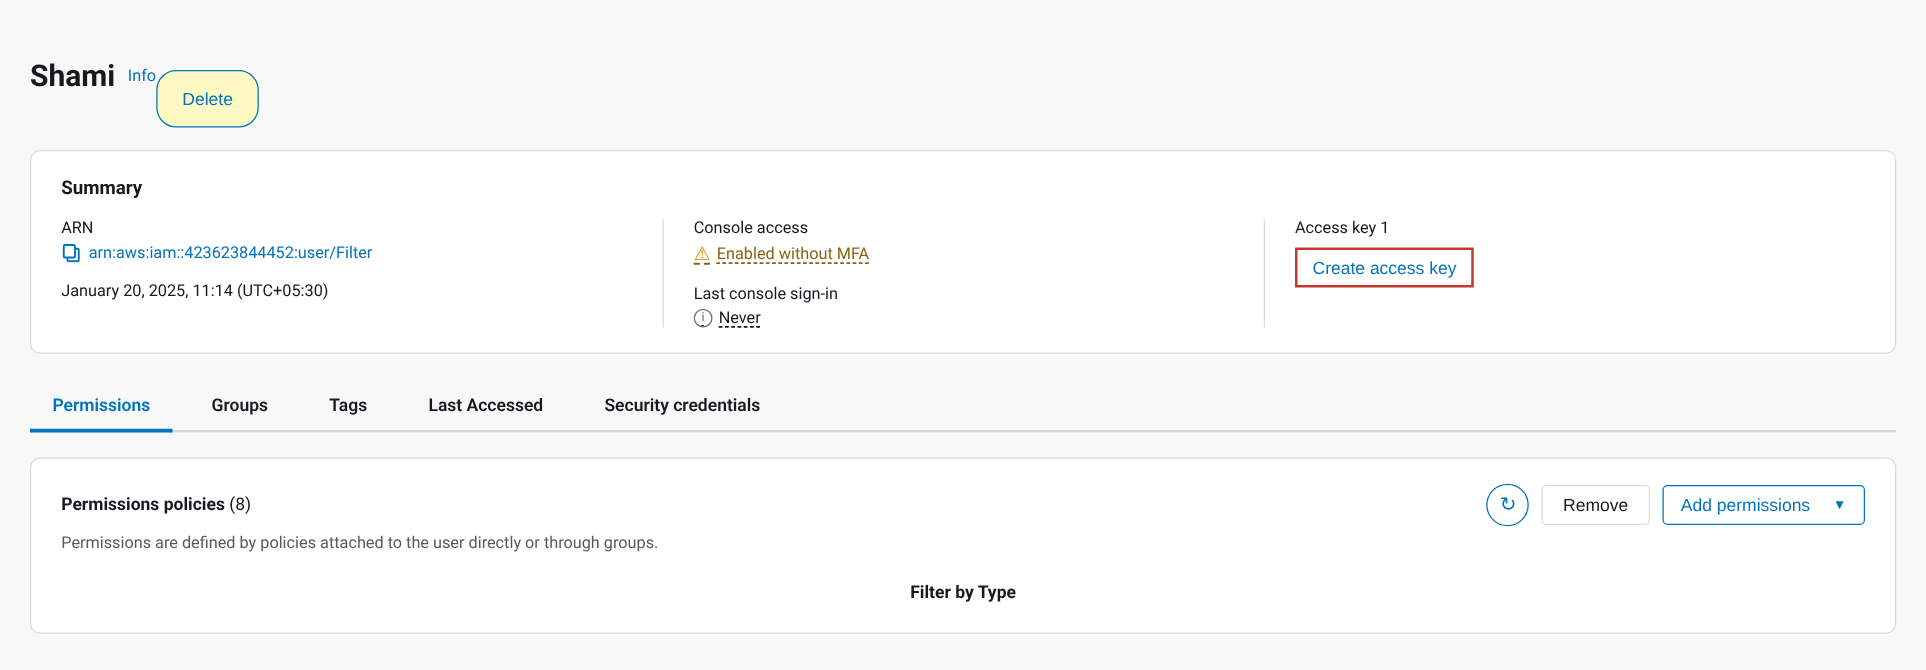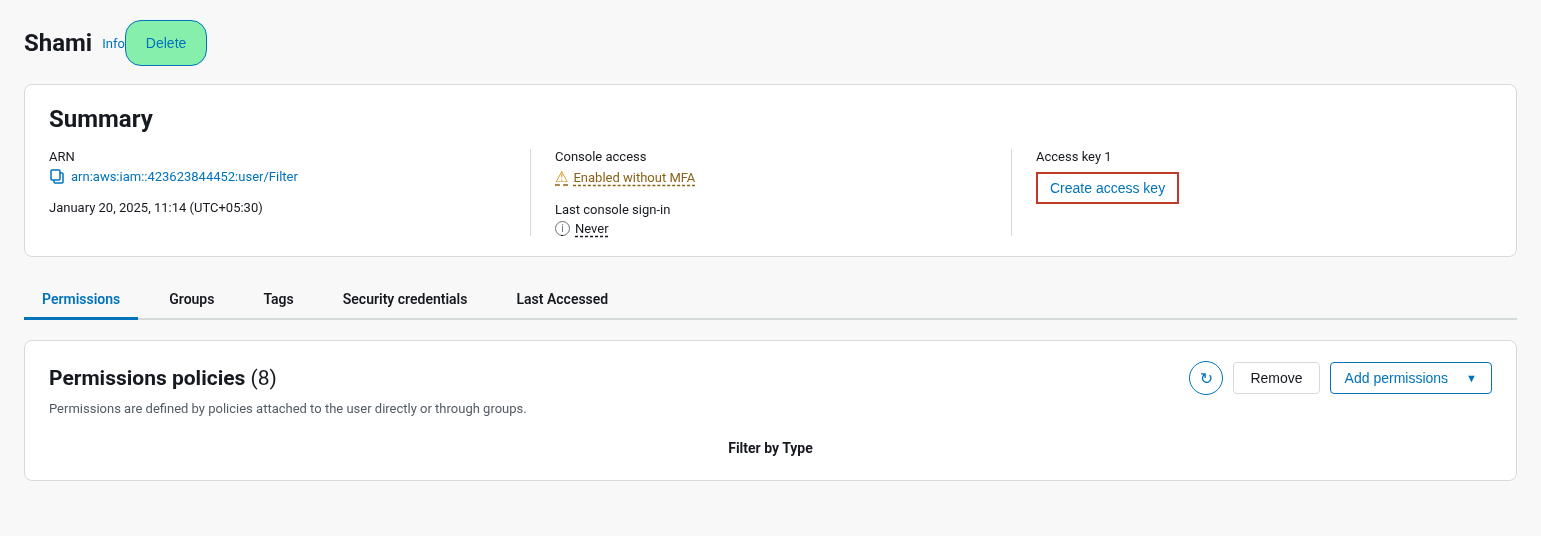--- a/index.html
+++ b/index.html
@@ -30,39 +30,40 @@
     }
     .info-link {
       font-size: 13px;
       color: #0073bb;
       text-decoration: none;
       cursor: pointer;
     }
 
     .delete-button {
       border: 1.5px solid #0073bb;
-      background: #86efac;
+      background: #fef9c3;
       color: #0073bb;
       border-radius: 16px;
       padding: 14px 20px;
       font-size: 14px;
       font-weight: 500;
       cursor: pointer;
+      margin-top: 36px;
     }
 
     
     .summary-card {
       background: #fff;
       border: 1px solid #d5dbdb;
       border-radius: 8px;
       padding: 20px 24px;
       margin-bottom: 24px;
     }
     .summary-title {
-      font-size: 24px;
+      font-size: 15px;
       font-weight: 700;
       margin-bottom: 16px;
     }
     .summary-grid {
       display: grid;
       grid-template-columns: 1fr 1fr 1fr;
       gap: 0;
     }
     .summary-col {
       padding-right: 24px;
@@ -181,21 +182,21 @@
       border-radius: 8px;
       padding: 20px 24px;
     }
     .permissions-header {
       display: flex;
       align-items: center;
       justify-content: space-between;
       margin-bottom: 6px;
     }
     .permissions-title {
-      font-size: 21px;
+      font-size: 14px;
       font-weight: 700;
     }
     .permissions-count {
       font-weight: 400;
       color: #16191f;
     }
     .permissions-actions {
       display: flex;
       align-items: center;
       gap: 10px;
@@ -298,22 +299,22 @@
       <button class="create-access-key-btn">Create access key</button>
     </div>
 
   </div>
 </div>
 
 <div class="tabs-row">
   <a class="tab active">Permissions</a>
   <a class="tab">Groups</a>
   <a class="tab">Tags</a>
+  <a class="tab">Last Accessed</a>
   <a class="tab">Security credentials</a>
-  <a class="tab">Last Accessed</a>
 </div>
 
 <div class="permissions-card">
   <div class="permissions-header">
     <div>
       <span class="permissions-title">
         <span>Permissions policies</span>
         <span class="permissions-count">(8)</span>
       </span>
     </div>

